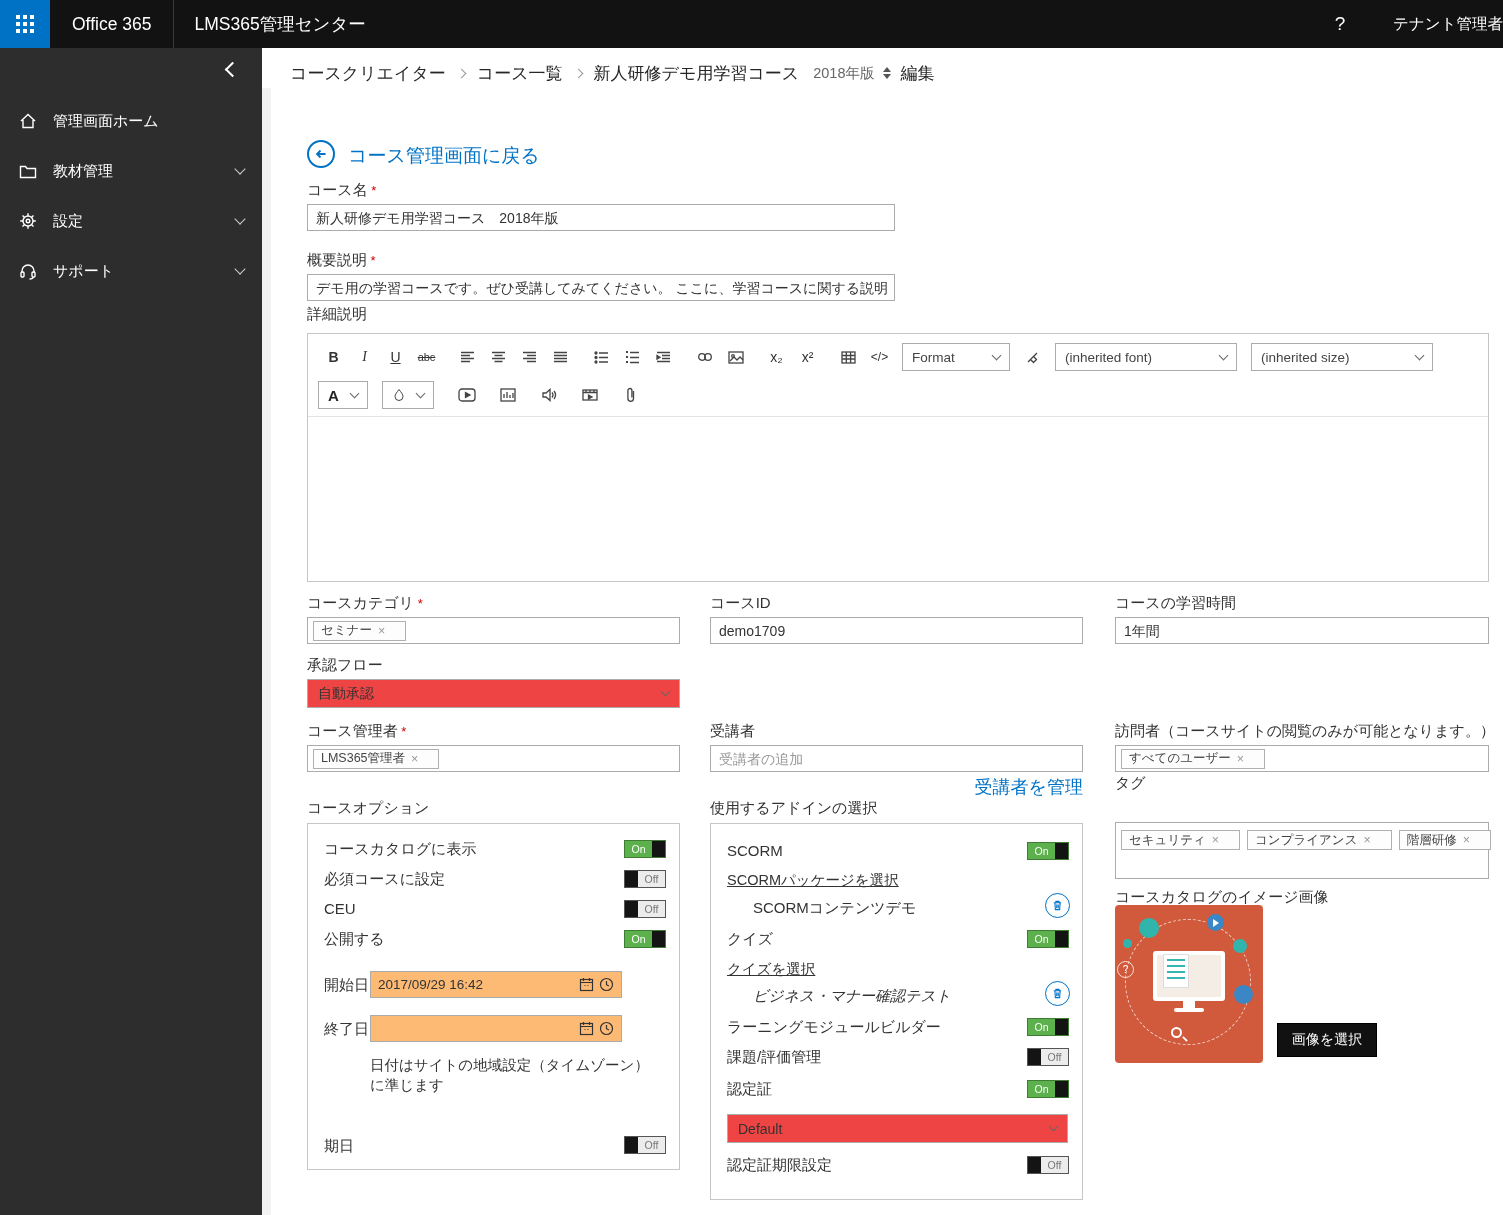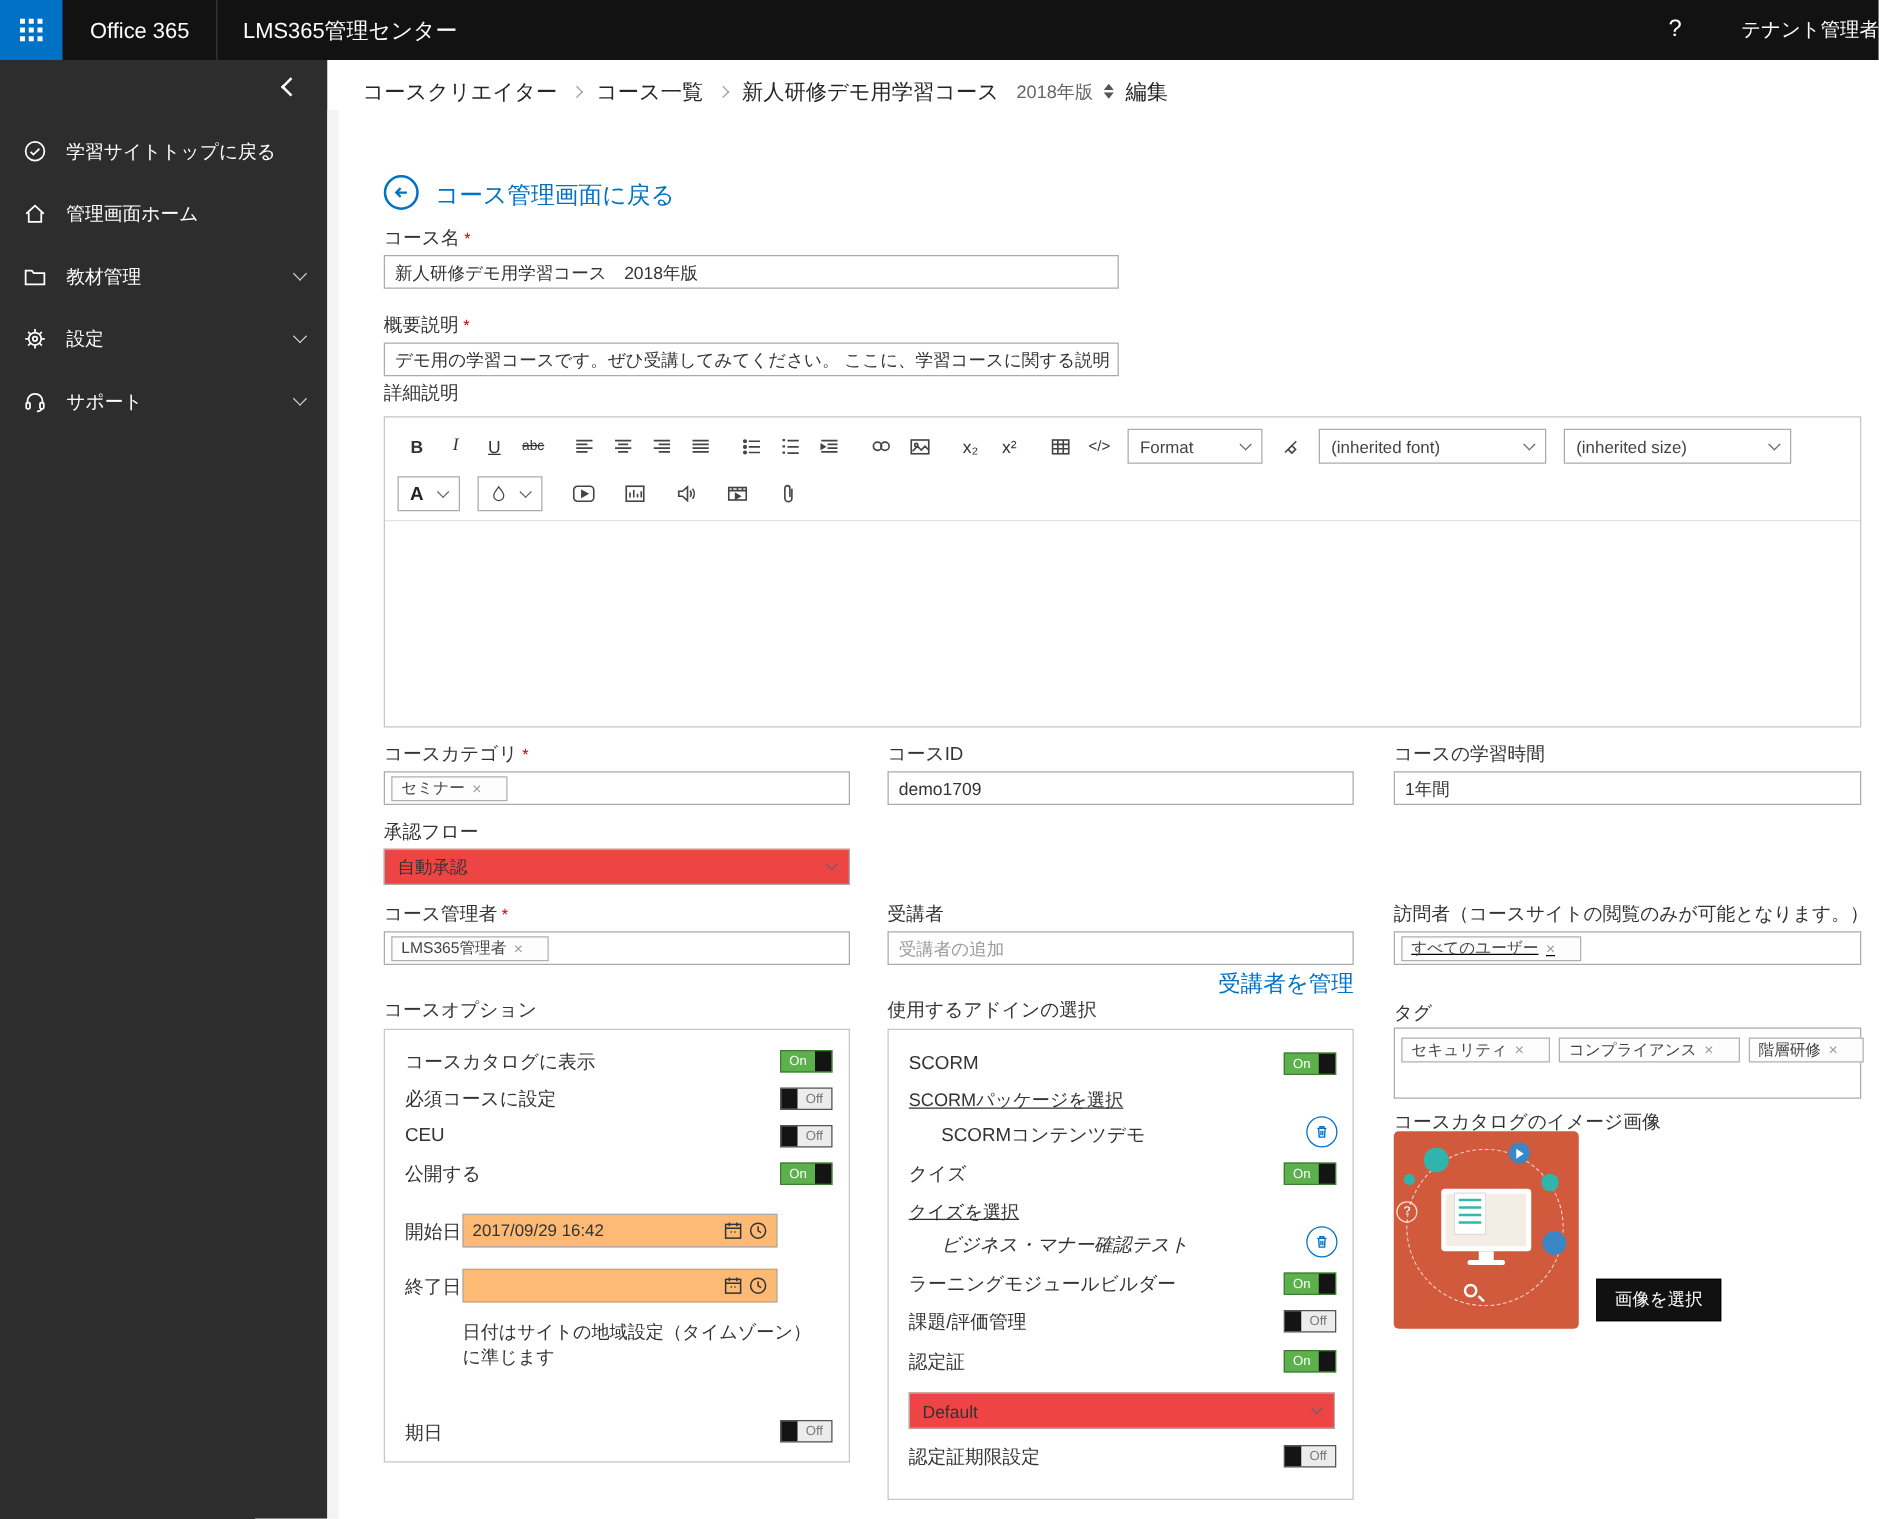--- a/index.html
+++ b/index.html
@@ -137,29 +137,20 @@
     <div class="tb-user">テナント管理者</div>
   </div>
 </div>
 
 <div class="sidebar">
   <div class="collapse-btn"></div>
   <div class="nav">
     <div class="nav-item">
       <span class="nav-icon">
         <svg viewBox="0 0 20 20" width="20" height="20">
-            <circle cx="10" cy="10" r="7.5"></circle>
-            <path d="M6.5 10.5l2.2 2.2L13.5 8"></path>
-          </svg>
-      </span>
-      <span>学習サイトトップに戻る</span>
-    </div>
-    <div class="nav-item">
-      <span class="nav-icon">
-        <svg viewBox="0 0 20 20" width="20" height="20">
             <path d="M3 10l7-6.5L17 10M5 9v7.5h10V9"></path>
           </svg>
       </span>
       <span>管理画面ホーム</span>
     </div>
     <div class="nav-item">
       <span class="nav-icon">
         <svg viewBox="0 0 20 20" width="20" height="20">
             <path d="M2.5 5.5h5l1.5 2h8.5v9h-15zM2.5 5.5v11"></path>
           </svg>
@@ -388,21 +379,21 @@
   <div class="tagbox" style="left:45px; top:697px; width:373px; height:27px;">
     <span class="chip">
         <span>LMS365管理者</span>
         <span class="chip-x"></span>
       </span>
   </div>
   <div class="flabel" style="left:448px; top:674px;">受講者</div>
   <div class="tinput placeholder-text" style="left:448px; top:697px; width:373px;">受講者の追加</div>
   <div class="bluelink" style="left:448px; top:727px; width:373px; text-align:right;">受講者を管理</div>
   <div class="flabel" style="left:853px; top:674px;">訪問者（コースサイトの閲覧のみが可能となります。）</div>
-  <div class="tagbox" style="left:853px; top:697px; width:374px; height:27px;text-decoration:underline;">
+  <div class="tagbox" style="left:853px; top:697px; width:374px; height:27px;">
     <span class="chip">
         <span>すべてのユーザー</span>
         <span class="chip-x"></span>
       </span>
   </div>
 
   <div class="flabel" style="left:45px; top:751px;">コースオプション</div>
   <div class="box" style="left:45px; top:775px; width:373px; height:347px;">
     <div class="blab" style="left:16px; top:16px;">コースカタログに表示</div>
     <div class="toggle on" style="left:316px; top:16px;">
@@ -519,21 +510,21 @@
         <span class="chev"></span>
     </div>
 
     <div class="blab" style="left:16px; top:332px;">認定証期限設定</div>
     <div class="toggle off" style="left:316px; top:332px;">
         <span class="knob"></span>
         <span class="tlab">Off</span>
       </div>
   </div>
 
-  <div class="flabel" style="left:853px; top:753px;">タグ</div>
+  <div class="flabel" style="left:853px; top:726px;">タグ</div>
   <div class="tagbox tall" style="left:853px; top:774px; width:374px; height:57px;">
     <span class="chip">
         <span>セキュリティ</span>
         <span class="chip-x"></span>
       </span>
     <span class="chip">
         <span>コンプライアンス</span>
         <span class="chip-x"></span>
       </span>
     <span class="chip">

